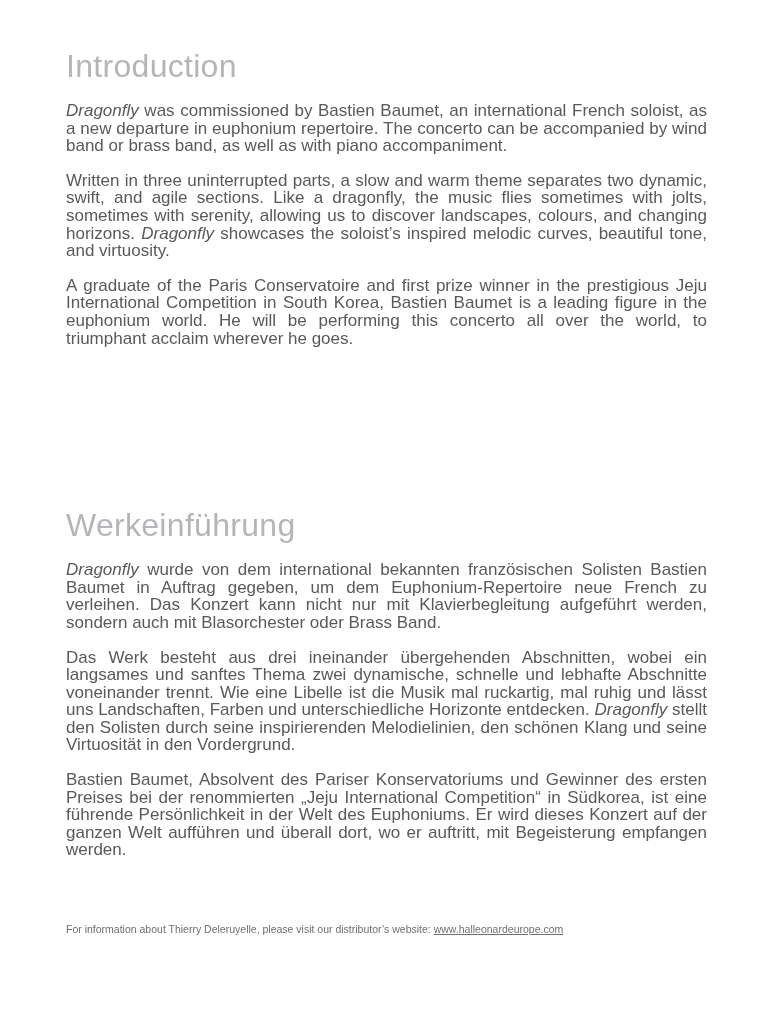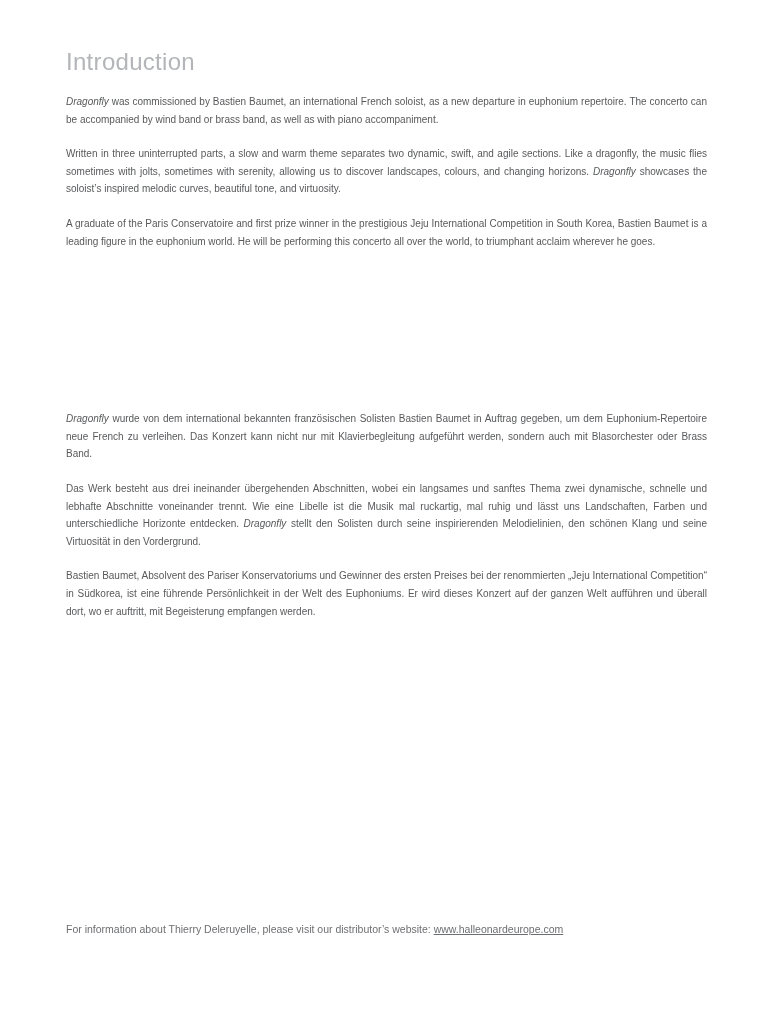--- a/index.html
+++ b/index.html
@@ -13,28 +13,28 @@
     height: 1024px;
     margin: 0 auto;
     background: #ffffff;
     font-family: "Liberation Sans", sans-serif;
     color: #58595b;
     box-sizing: border-box;
     padding: 48px 61px 0 66px;
     overflow: hidden;
   }
   .section-title {
-    font-size: 24px;
+    font-size: 32px;
     font-weight: 400;
     color: #b3b5b8;
     margin: 0 0 17px 0;
     letter-spacing: 0.3px;
   }
   .paragraphs .body-para {
-    font-size: 10px;
+    font-size: 17px;
     line-height: 17.6px;
     text-align: justify;
     margin: 0 0 17px 0;
     color: #58595b;
   }
   .body-para em {
     font-style: italic;
   }
   .section-german {
     margin-top: 160px;
@@ -64,20 +64,21 @@
   <section class="doc-section">
     <h1 class="section-title">Introduction</h1>
     <div class="paragraphs">
         <p class="body-para"><em>Dragonfly</em><span> was commissioned by Bastien Baumet, an international French soloist, as a new departure in euphonium repertoire. The concerto can be accompanied by wind band or brass band, as well as with piano accompaniment.</span></p>
         <p class="body-para"><span>Written in three uninterrupted parts, a slow and warm theme separates two dynamic, swift, and agile sections. Like a dragonfly, the music flies sometimes with jolts, sometimes with serenity, allowing us to discover landscapes, colours, and changing horizons. </span><em>Dragonfly</em><span> showcases the soloist’s inspired melodic curves, beautiful tone, and virtuosity.</span></p>
         <p class="body-para"><span>A graduate of the Paris Conservatoire and first prize winner in the prestigious Jeju International Competition in South Korea, Bastien Baumet is a leading figure in the euphonium world. He will be performing this concerto all over the world, to triumphant acclaim wherever he goes.</span></p>
       </div>
   </section>
 
   <section class="doc-section section-german">
+    <h1 class="section-title">Werkeinführung</h1>
     <div class="paragraphs">
         <p class="body-para"><em>Dragonfly</em><span> wurde von dem international bekannten französischen Solisten Bastien Baumet in Auftrag gegeben, um dem Euphonium-Repertoire neue French zu verleihen. Das Konzert kann nicht nur mit Klavierbegleitung aufgeführt werden, sondern auch mit Blasorchester oder Brass Band.</span></p>
         <p class="body-para"><span>Das Werk besteht aus drei ineinander übergehenden Abschnitten, wobei ein langsames und sanftes Thema zwei dynamische, schnelle und lebhafte Abschnitte voneinander trennt. Wie eine Libelle ist die Musik mal ruckartig, mal ruhig und lässt uns Landschaften, Farben und unterschiedliche Horizonte entdecken. </span><em>Dragonfly</em><span> stellt den Solisten durch seine inspirierenden Melodielinien, den schönen Klang und seine Virtuosität in den Vordergrund.</span></p>
         <p class="body-para"><span>Bastien Baumet, Absolvent des Pariser Konservatoriums und Gewinner des ersten Preises bei der renommierten „Jeju International Competition“ in Südkorea, ist eine führende Persönlichkeit in der Welt des Euphoniums. Er wird dieses Konzert auf der ganzen Welt aufführen und überall dort, wo er auftritt, mit Begeisterung empfangen werden.</span></p>
       </div>
   </section>
 
   <footer class="page-footer">
     <p class="footer-line">
       <span>For information about Thierry Deleruyelle, please visit our distributor’s website: </span><a class="footer-link" href="#">www.halleonardeurope.com</a>

